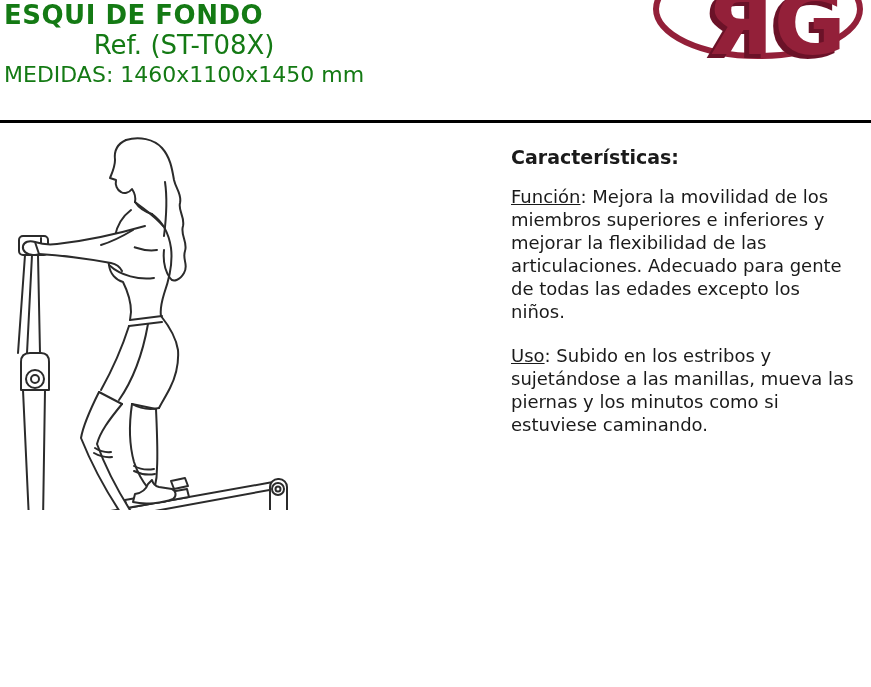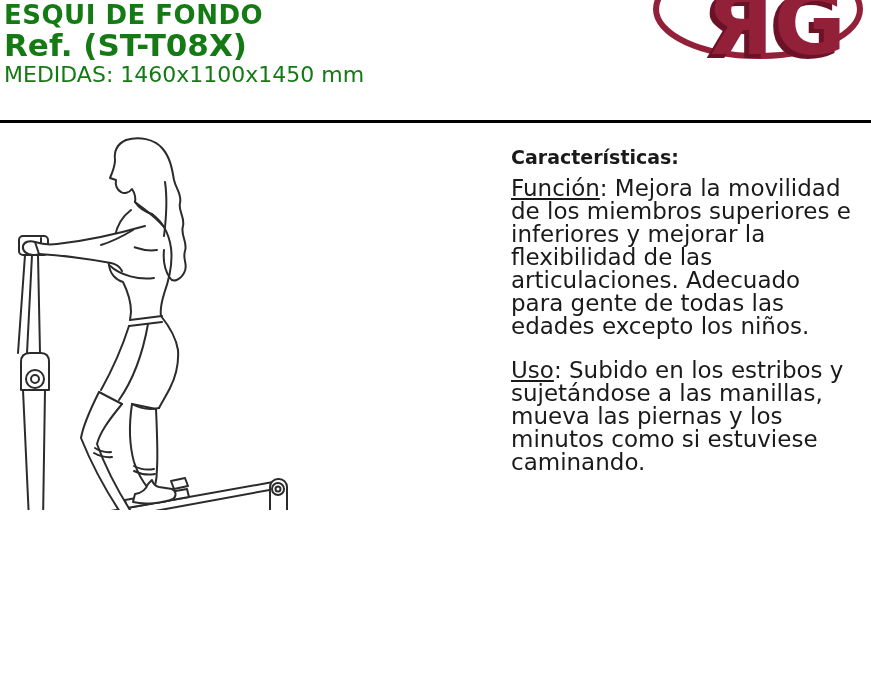--- a/index.html
+++ b/index.html
@@ -4,30 +4,30 @@
 <style>
   * { margin:0; padding:0; box-sizing:border-box; }
   html,body { background:#fff; }
   .page {
     position:relative; width:871px; height:510px; background:#fff;
     overflow:hidden; font-family:"DejaVu Sans", sans-serif; color:#1a1a1a;
   }
   
   .title-block { position:absolute; left:4px; top:0; color:#147a14; line-height:30px; }
   .title-line1 { font-size:26px; font-weight:bold; letter-spacing:0.5px; }
-  .title-line2 { font-size:31px; font-weight:bold; }
+  .title-line2 { font-size:26px; font-weight:normal;text-align:center; }
   .title-line3 { font-size:22px; font-weight:normal; }
   .logo { position:absolute; left:648px; top:-46px; width:223px; height:108px; }
   .rule { position:absolute; left:0; top:120px; width:871px; height:3px; background:#000; }
   
   .figure { position:absolute; left:5px; top:132px; width:315px; height:512px; }
   
   .char-col { position:absolute; left:511px; top:146px; width:344px; }
-  .char-heading { font-size:19px; font-weight:bold; margin-bottom:9px; }
-  .char-para { font-size:23px; line-height:23px; margin-bottom:21px; }
+  .char-heading { font-size:19px; font-weight:bold; margin-bottom:17px; }
+  .char-para { font-size:18px; line-height:23px; margin-bottom:21px; }
   .char-label { text-decoration:underline; }
   
   .warning-block { position:absolute; left:282px; top:639px; width:135px; }
   .warning-label { font-size:15px; font-weight:bold; line-height:18px; }
   .warning-text  { font-size:13px; font-weight:bold; line-height:16px;
                    text-decoration:underline; text-decoration-thickness:2px;
                    transform:scaleX(0.93); transform-origin:left; white-space:nowrap; }
   .warning-triangle { position:absolute; left:403px; top:596px; width:105px; height:95px; }
 </style>
 </head>

